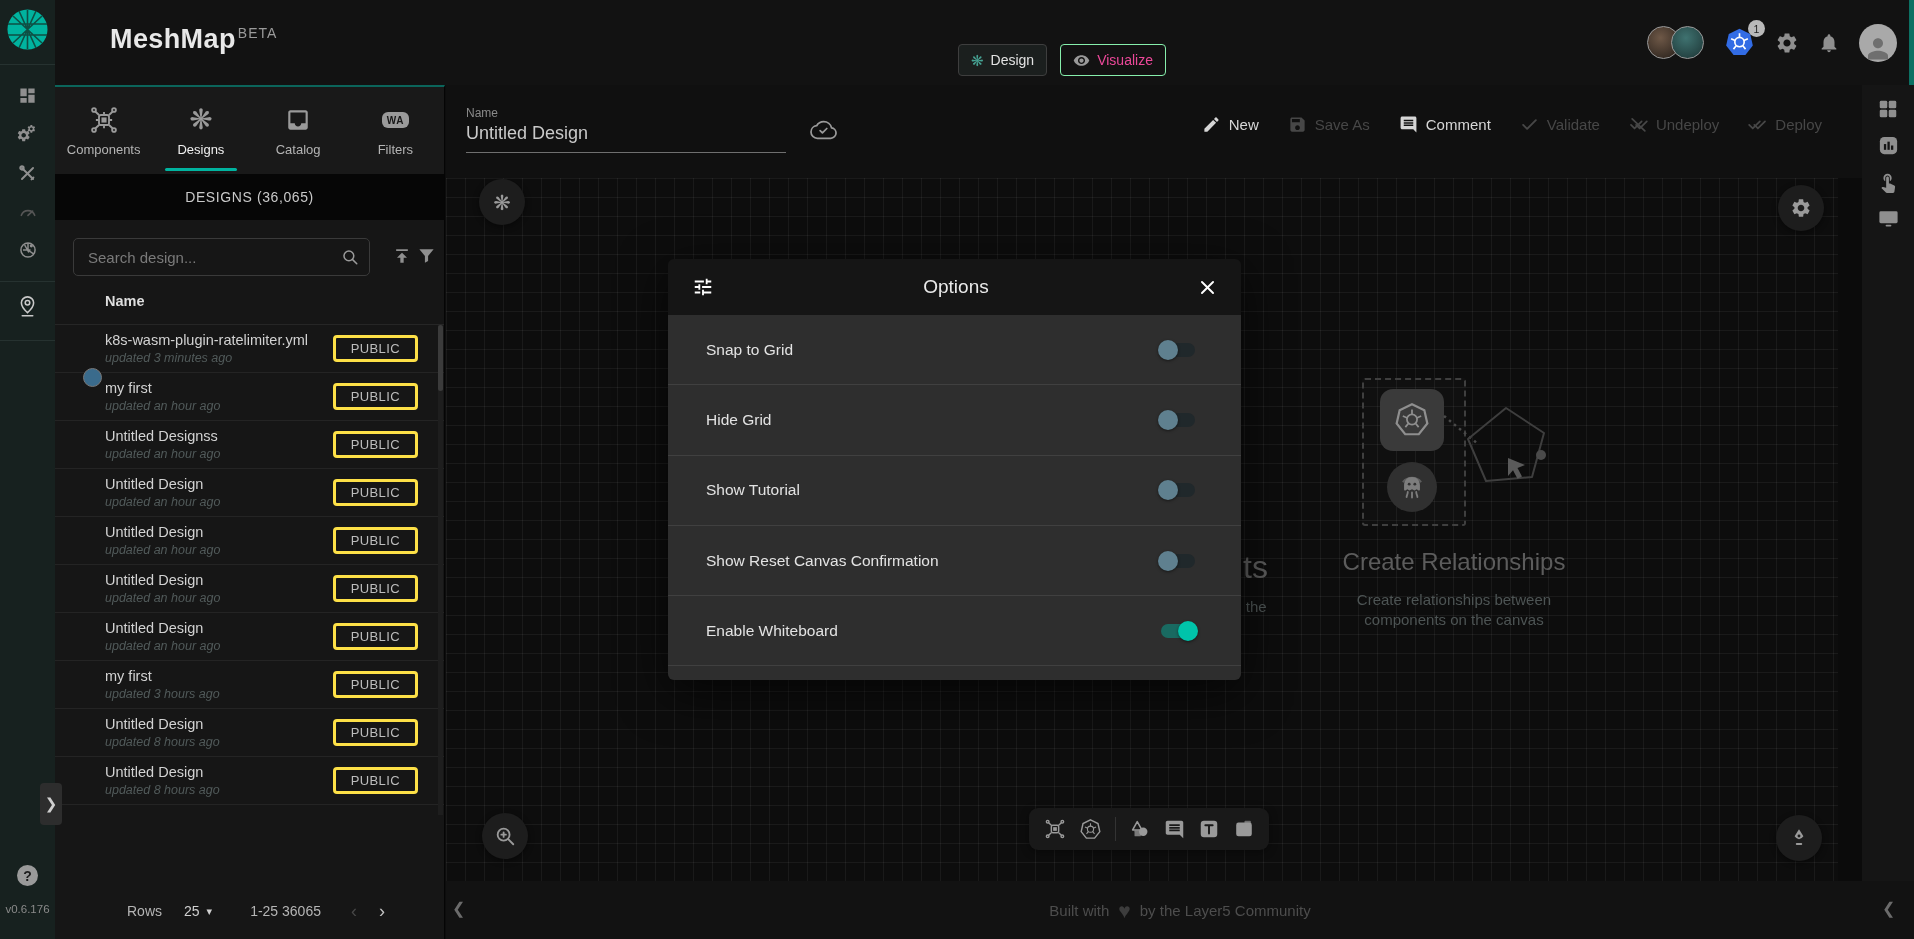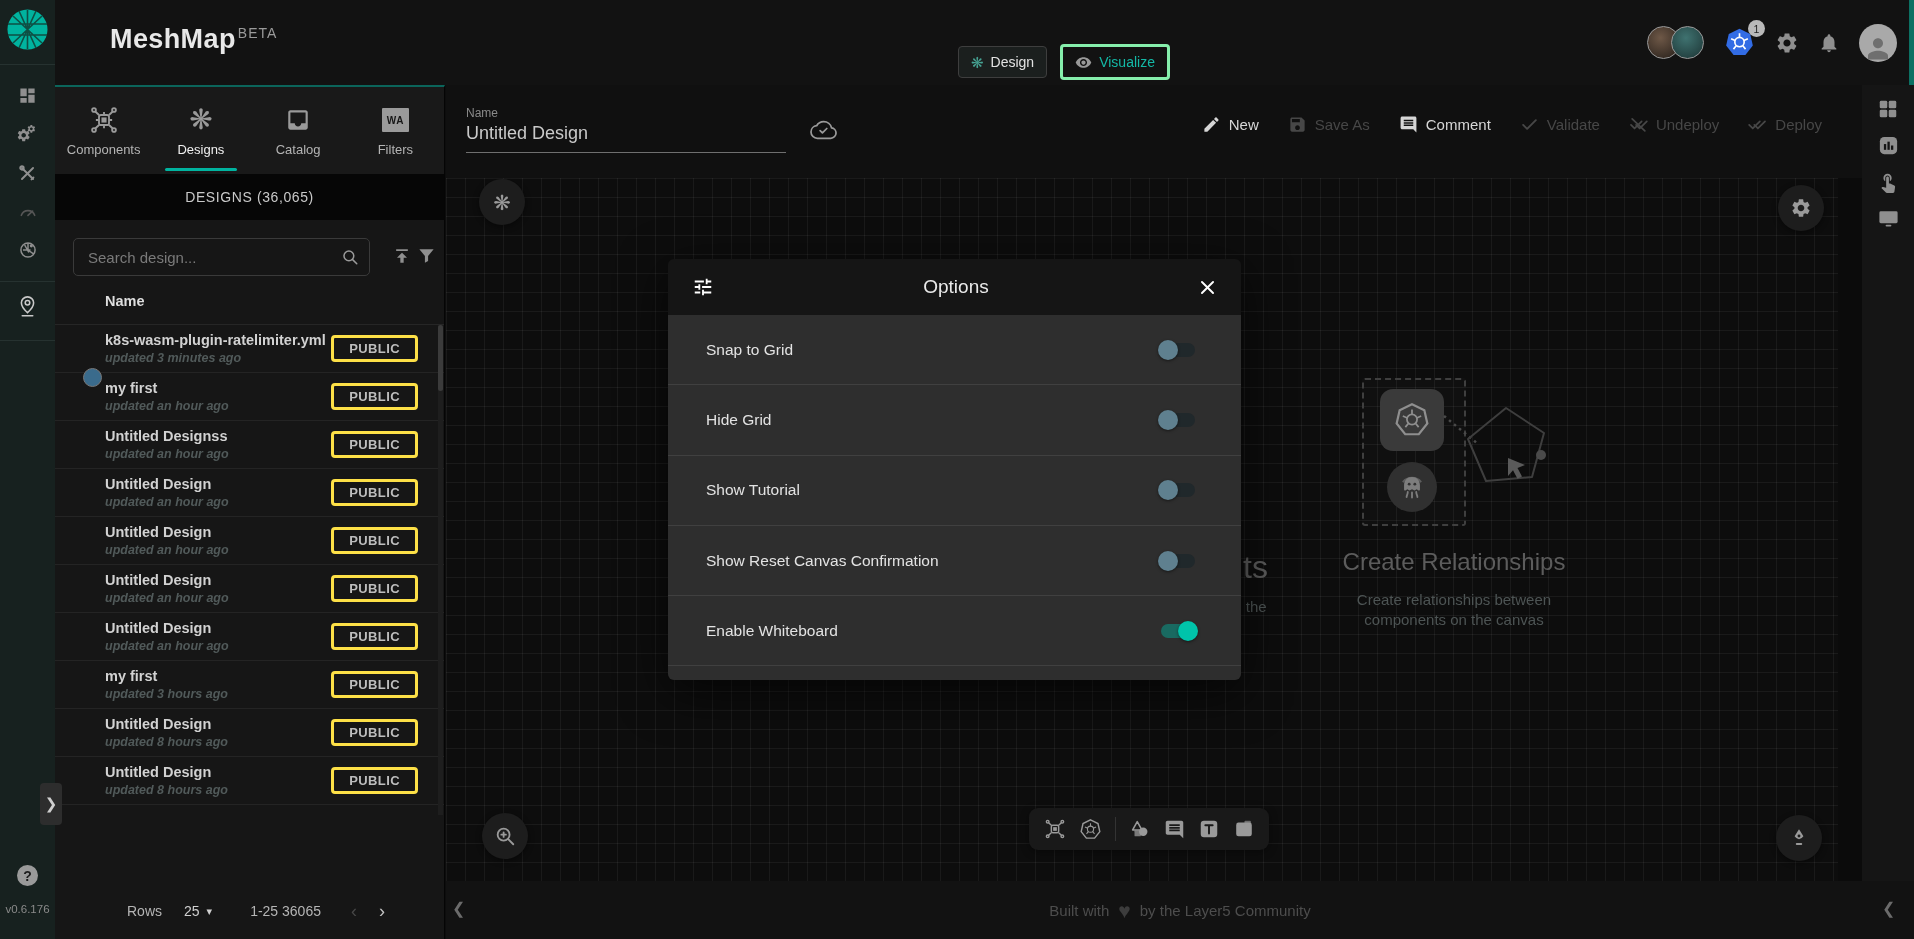--- a/index.html
+++ b/index.html
@@ -21,21 +21,21 @@
   #rail-version{position:absolute;left:0;top:903px;width:55px;text-align:center;font-size:11.5px;color:#8a8a8a;}
   #expand-btn{position:absolute;left:40px;top:783px;width:22px;height:42px;background:#2d2d2d;border-radius:4px;
     z-index:30;display:flex;align-items:center;justify-content:center;color:#cfcfcf;font-size:15px;cursor:pointer;}
 
   
   #appbar{position:absolute;left:55px;top:0;width:1859px;height:85px;background:#121212;z-index:5;}
   #brand{position:absolute;left:55px;top:24px;font-size:27px;font-weight:bold;color:#e8e8e8;letter-spacing:.4px;}
   #brand sup{font-size:14px;color:#9a9a9a;font-weight:normal;letter-spacing:1px;margin-left:2px;}
   #modes{position:absolute;left:903px;top:44px;display:flex;gap:13px;align-items:center;}
   .mode{display:flex;align-items:center;gap:7px;height:30px;padding:0 12px;border-radius:4px;font-size:14px;
-    color:#14b8a6;border:3px solid #86efac;cursor:pointer;}
+    color:#ec4899;border:1px solid #86efac;cursor:pointer;}
   .mode.on{border:1px solid #3e3e3e;background:#1b1f1e;color:#e2e2e2;}
   .mode .mglyph{font-size:15px;color:#46a293;line-height:1;}
   #hdr-right{position:absolute;right:17px;top:0;height:85px;display:flex;align-items:center;gap:19px;}
   .avatars{display:flex;}
   .av{width:31px;height:31px;border-radius:50%;border:1px solid #9a9a9a;cursor:pointer;}
   .av1{background:radial-gradient(circle at 40% 35%,#6e5847,#241d18);}
   .av2{background:radial-gradient(circle at 45% 35%,#3f7270,#1c3434);margin-left:-9px;}
   .k8s-ctx{position:relative;cursor:pointer;}
   .k8s-badge{position:absolute;top:-6px;right:-9px;width:17px;height:17px;border-radius:50%;background:#b9b9b9;
     color:#222;font-size:10.5px;display:flex;align-items:center;justify-content:center;}
@@ -47,35 +47,35 @@
   #sidebar{position:absolute;left:55px;top:85px;width:390px;height:854px;background:#161616;
     border-top:2px solid rgba(0,179,159,.5);box-sizing:border-box;z-index:4;border-right:1px solid #050505;}
   #tabs{position:absolute;left:0;top:0;width:100%;height:87px;background:#191919;display:flex;}
   .tab{position:relative;flex:1;display:flex;flex-direction:column;align-items:center;justify-content:center;gap:6px;
     color:#b4b4b4;font-size:13px;cursor:pointer;}
   .tab .tico{height:32px;display:flex;align-items:center;color:#9a9a9a;}
   .tab.on{color:#f0f0f0;}
   .tab.on::after{content:"";position:absolute;bottom:3px;left:50%;transform:translateX(-50%);
     width:72px;height:3px;border-radius:2px;background:#00B39F;}
   .pin-glyph{font-size:28px;color:#00B39F;line-height:1;}
-  .wa-chip{width:27px;height:24px;border-radius:1px;background:#9a9a9a;color:#161616;font-size:10px;font-weight:bold;
+  .wa-chip{width:27px;height:16px;border-radius:6px;background:#9a9a9a;color:#161616;font-size:10px;font-weight:bold;
     display:flex;align-items:center;justify-content:center;letter-spacing:.5px;}
   #sec-title{position:absolute;left:0;top:87px;width:100%;height:46px;background:#060606;display:flex;
     align-items:center;justify-content:center;font-size:14px;color:#c9c9c9;letter-spacing:.6px;}
   #search-box{position:absolute;left:18px;top:151px;width:297px;height:38px;border:1px solid #3a3a3a;border-radius:5px;
     display:flex;align-items:center;box-sizing:border-box;padding:0 10px 0 12px;}
   #search-box input{flex:1;background:transparent;border:none;outline:none;color:#cfcfcf;font-size:15px;
     font-family:"Liberation Sans",sans-serif;}
   #search-box input::placeholder{color:#7a7a7a;}
   .side-act{position:absolute;top:159px;color:#8f8f8f;cursor:pointer;}
   #colhead{position:absolute;left:50px;top:206px;font-size:14.5px;font-weight:bold;color:#dedede;}
   #colhead-line{position:absolute;left:0;top:237px;width:100%;height:1px;background:#262626;}
   #rows{position:absolute;left:0;top:238px;width:100%;}
   .srow{position:relative;height:48px;border-bottom:1px solid #242424;display:flex;align-items:center;
-    justify-content:space-between;padding:0 26px 0 50px;box-sizing:border-box;cursor:pointer;background:#161616;font-weight:bold;}
+    justify-content:space-between;padding:0 26px 0 50px;box-sizing:border-box;cursor:pointer;background:#161616;}
   .srow-name{font-size:14.5px;color:#d2d2d2;margin-bottom:3px;white-space:nowrap;}
   .srow-upd{font-size:12.5px;font-style:italic;color:#515a5a;}
   .badge{font-size:13px;color:#bdbdbd;border:3px solid #fde047;border-radius:4px;padding:3px 15px;letter-spacing:.4px;}
   #mini-av{position:absolute;left:28px;top:479px;width:17px;height:17px;border-radius:50%;background:#3a6b8c;
     border:1px solid #777;z-index:3;}
   #sb-track{position:absolute;right:1px;top:238px;width:5px;height:490px;background:#1e1e1e;}
   #sb-thumb{position:absolute;right:1px;top:238px;width:5px;height:66px;background:#3b3b3b;border-radius:3px;cursor:grab;}
   #pagination{position:absolute;left:60px;top:808px;width:320px;height:32px;display:flex;align-items:center;
     font-size:14px;color:#b5b5b5;}
   #pagination .pg-rows{margin-left:12px;}

